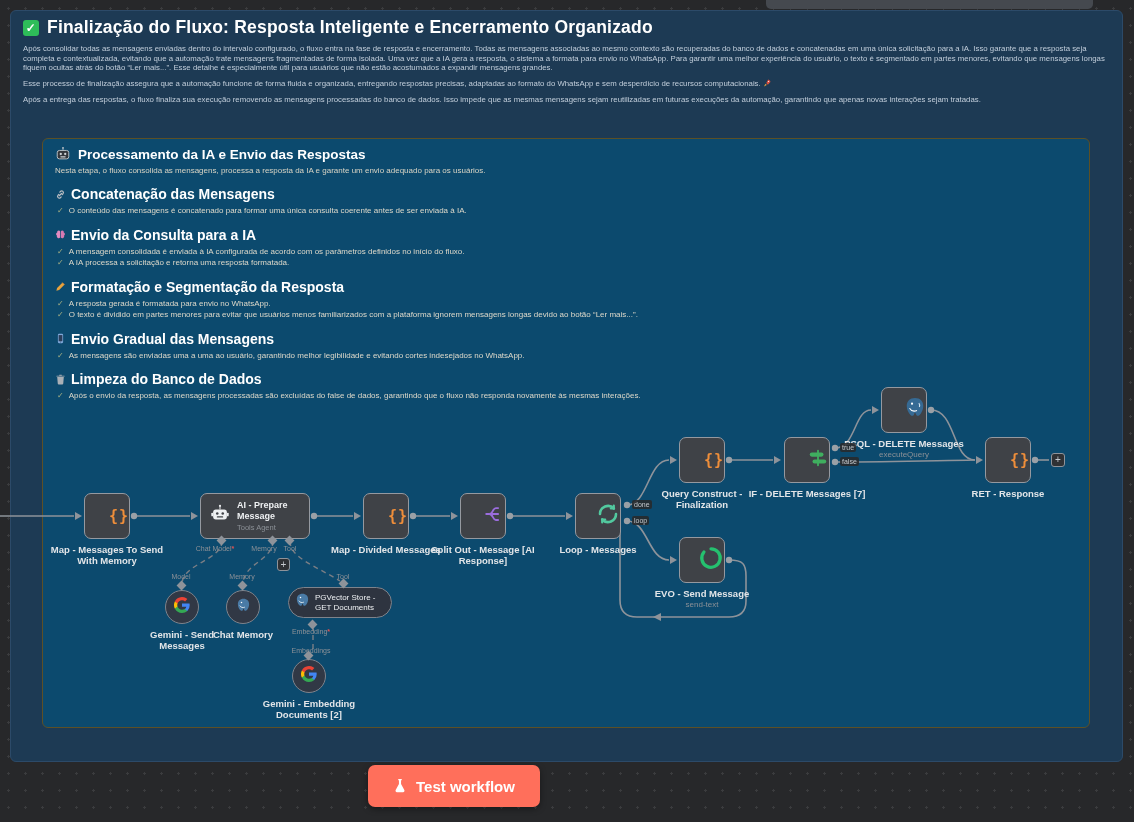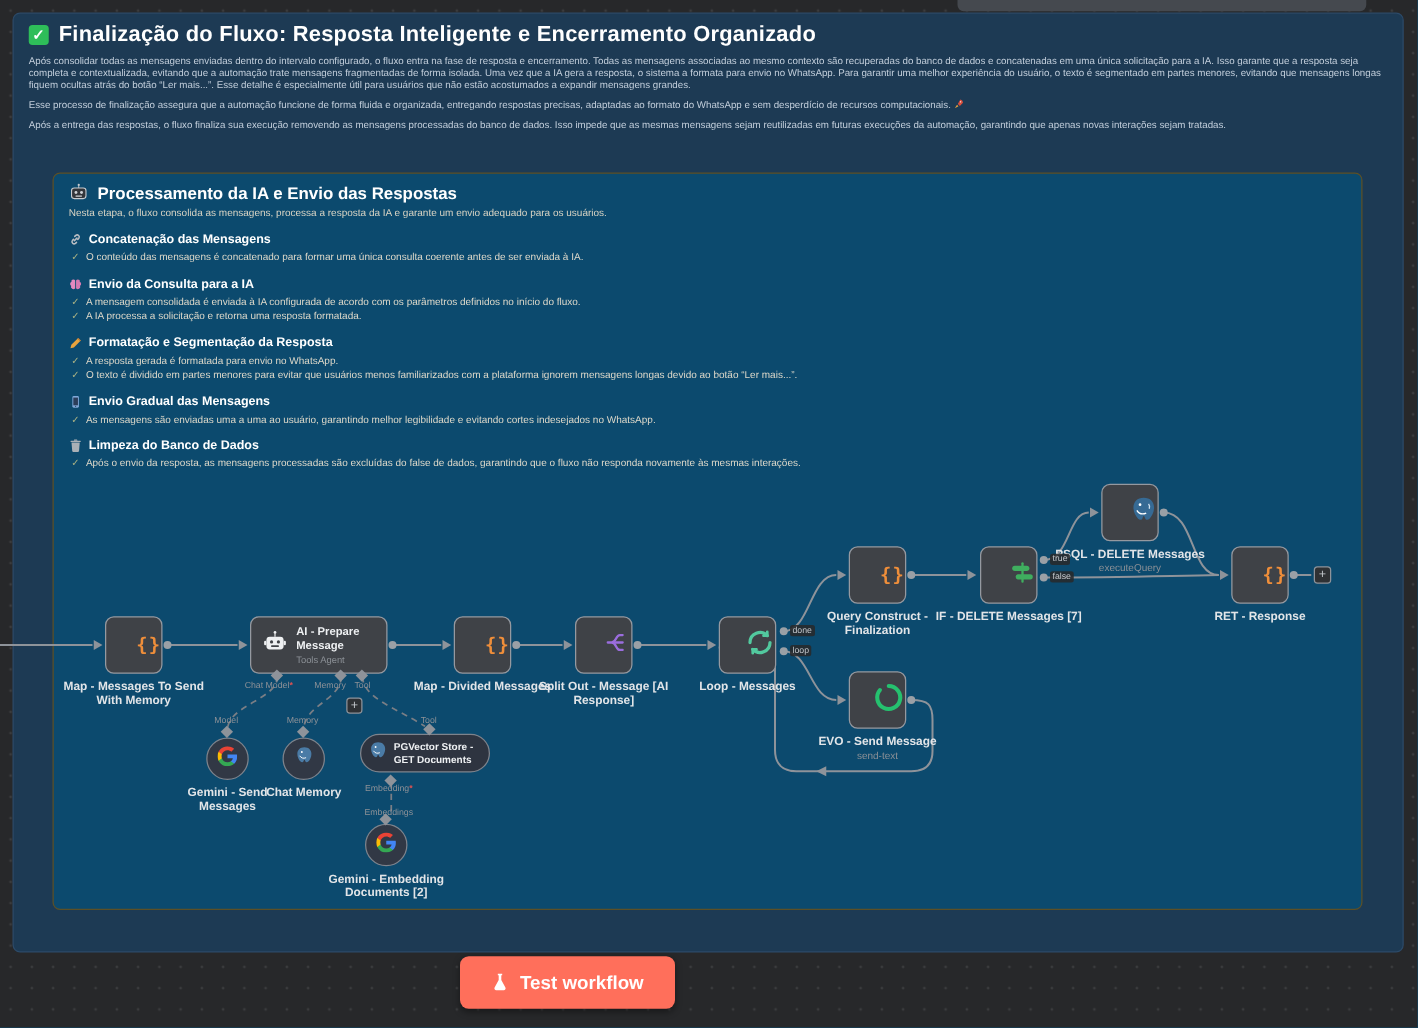--- a/index.html
+++ b/index.html
@@ -18,33 +18,33 @@
   .sticky-title{display:flex;align-items:center;gap:8px;font-size:17.5px;font-weight:bold;color:#ffffff;letter-spacing:.2px}
   .checkbox{display:inline-flex;align-items:center;justify-content:center;width:16px;height:16px;border-radius:3px;background:#2ebd59;color:#fff;font-size:12px;font-weight:bold;flex:0 0 auto}
   .sticky-par{font-size:7.8px;line-height:9.6px;color:#c2cedb;margin-top:6px}
   .rocket{display:inline-block;vertical-align:-1px;margin-left:2px}
 
   .sticky-inner{position:absolute;left:42px;top:138px;width:1048px;height:590px;background:#0c4a6e;border:1px solid #5c5026;border-radius:6px;z-index:2;padding:0;box-sizing:border-box}
   .inner-content{padding:7px 12px}
   .inner-title{display:flex;align-items:center;gap:7px;font-size:13.5px;font-weight:bold;color:#ffffff}
   .inner-sub{font-size:8px;color:#d9d4c4;margin-top:4px}
   .sec{margin-top:11px}
-  .sec-title{display:flex;align-items:center;gap:5px;font-size:10px;font-weight:bold;color:#ffffff}
+  .sec-title{display:flex;align-items:center;gap:5px;font-size:14px;font-weight:bold;color:#ffffff}
   .sec-ico{display:inline-flex;width:11px;height:11px;flex:0 0 auto}
   .item{display:flex;gap:5px;font-size:8px;line-height:9.5px;color:#ded9ca;margin-top:4px;padding-left:2px}
   .check{color:#a8b184;font-size:8px;flex:0 0 auto}
   .inner-footer{margin-top:12px;font-size:8px;color:#e4dfd0}
 
   
   #edges{position:absolute;left:0;top:0;z-index:4;pointer-events:none}
   .wf-node{position:absolute;width:46px;height:46px;background:#3f4247;border:1.5px solid #9599a0;border-radius:7px;display:flex;align-items:center;justify-content:flex-end;box-sizing:border-box;z-index:5}
   .wf-node.wide{width:110px;justify-content:flex-start;gap:6px;padding-left:8px}
   .circle-node{position:absolute;width:34px;height:34px;background:#313845;border:1.3px solid #7e838c;border-radius:50%;display:flex;align-items:center;justify-content:center;box-sizing:border-box;z-index:5}
   .pill-node{position:absolute;width:104px;height:31px;background:#2e3440;border:1.3px solid #7e838c;border-radius:16px;display:flex;align-items:center;gap:5px;padding:0 6px;box-sizing:border-box;z-index:5}
-  .pill-label{font-size:8px;font-weight:bold;color:#eef0f2;line-height:1.15}
+  .pill-label{font-size:8px;font-weight:normal;color:#eef0f2;line-height:1.15}
   .icon-code{color:#ef8e3a;font-family:"DejaVu Sans Mono",monospace;font-weight:bold;font-size:15px;letter-spacing:1px}
   .node-label{position:absolute;top:50px;left:50%;transform:translateX(-50%);width:150px;text-align:center;font-size:9.5px;font-weight:bold;color:#e2e5e8;line-height:1.18;z-index:5}
   .node-sub{position:absolute;left:50%;transform:translateX(-50%);width:150px;text-align:center;font-size:8px;color:#8b9096;z-index:5}
   .ai-text .ntitle{font-size:9px;font-weight:bold;color:#eef0f2;line-height:1.2;width:62px}
   .ai-text .nsub{font-size:7.5px;color:#8b9096;margin-top:1px}
   .diamond{position:absolute;width:7px;height:7px;background:#8e939a;transform:rotate(45deg);z-index:6}
   .conn-label{position:absolute;font-size:7px;color:#8d9197;white-space:nowrap;transform:translateX(-50%);z-index:6}
   .req{color:#e05252;font-weight:bold}
   .edge-label{position:absolute;font-size:7px;color:#c3c7cc;background:rgba(40,41,43,.88);padding:0 2px;border-radius:2px;z-index:6;line-height:9px}
   .plus-box{position:absolute;width:14px;height:14px;background:#2f3134;border:1px solid #8e939a;border-radius:3px;color:#c6cacf;font-size:10px;line-height:12px;text-align:center;box-sizing:border-box;z-index:6}

